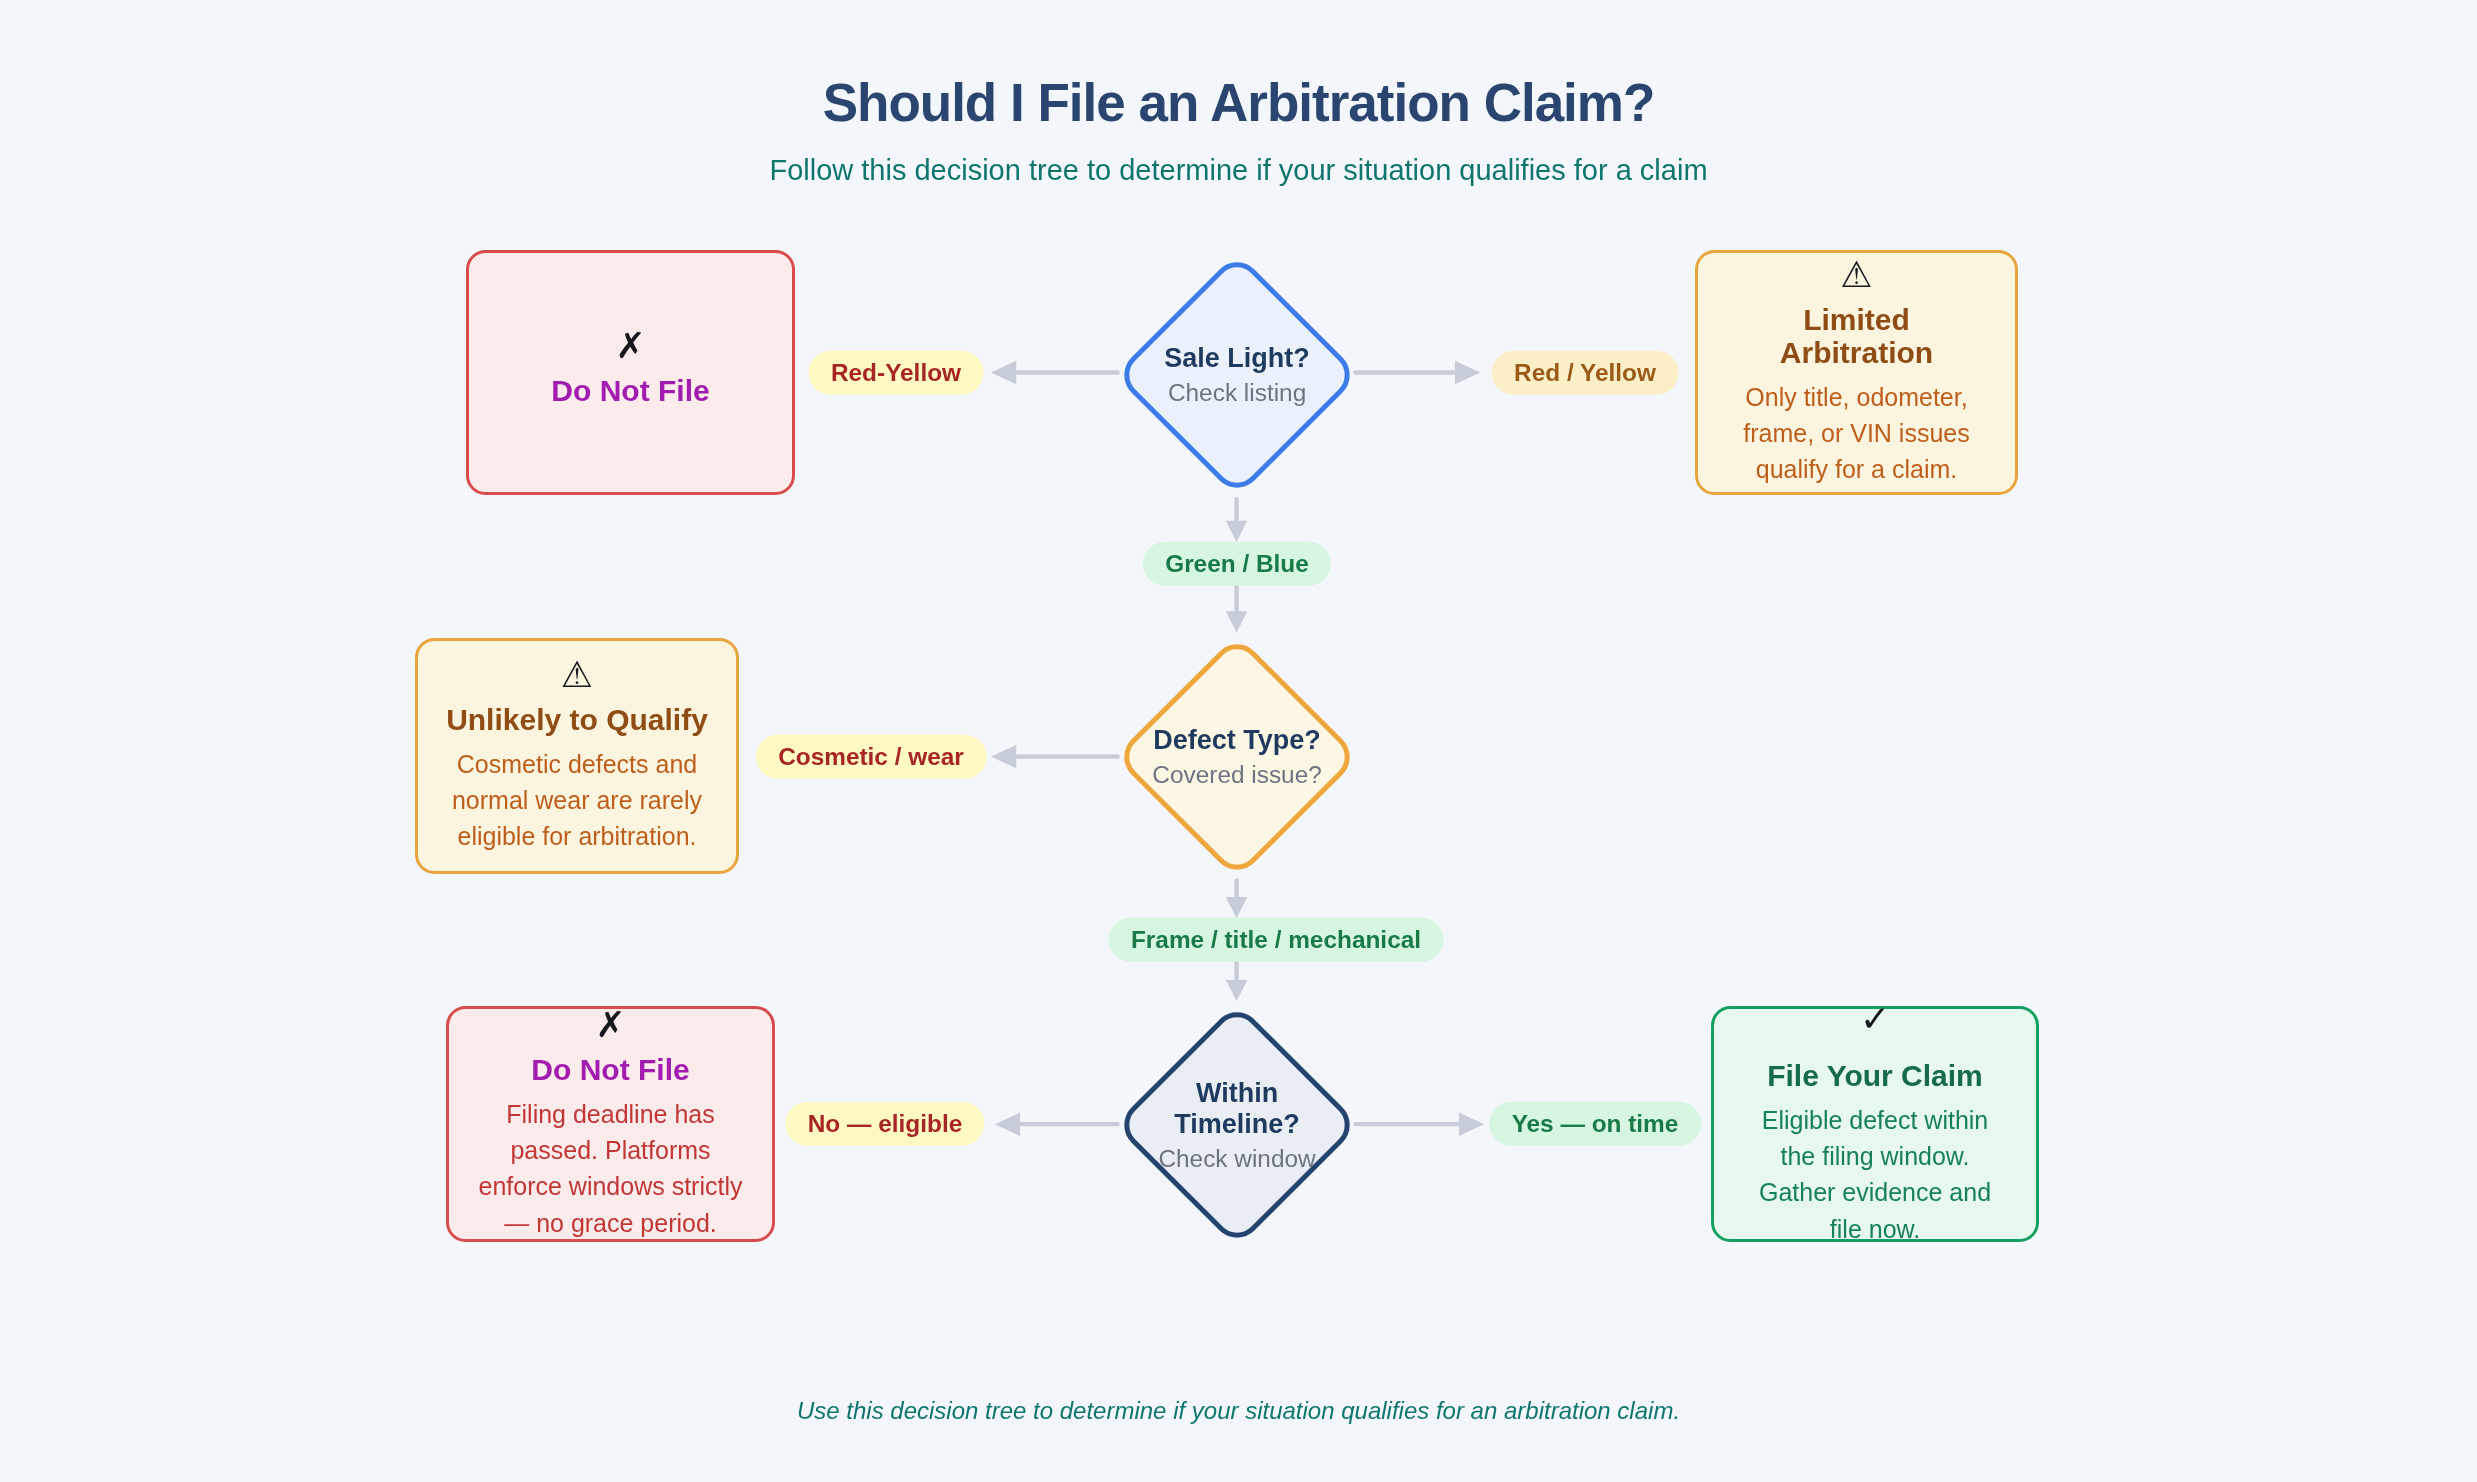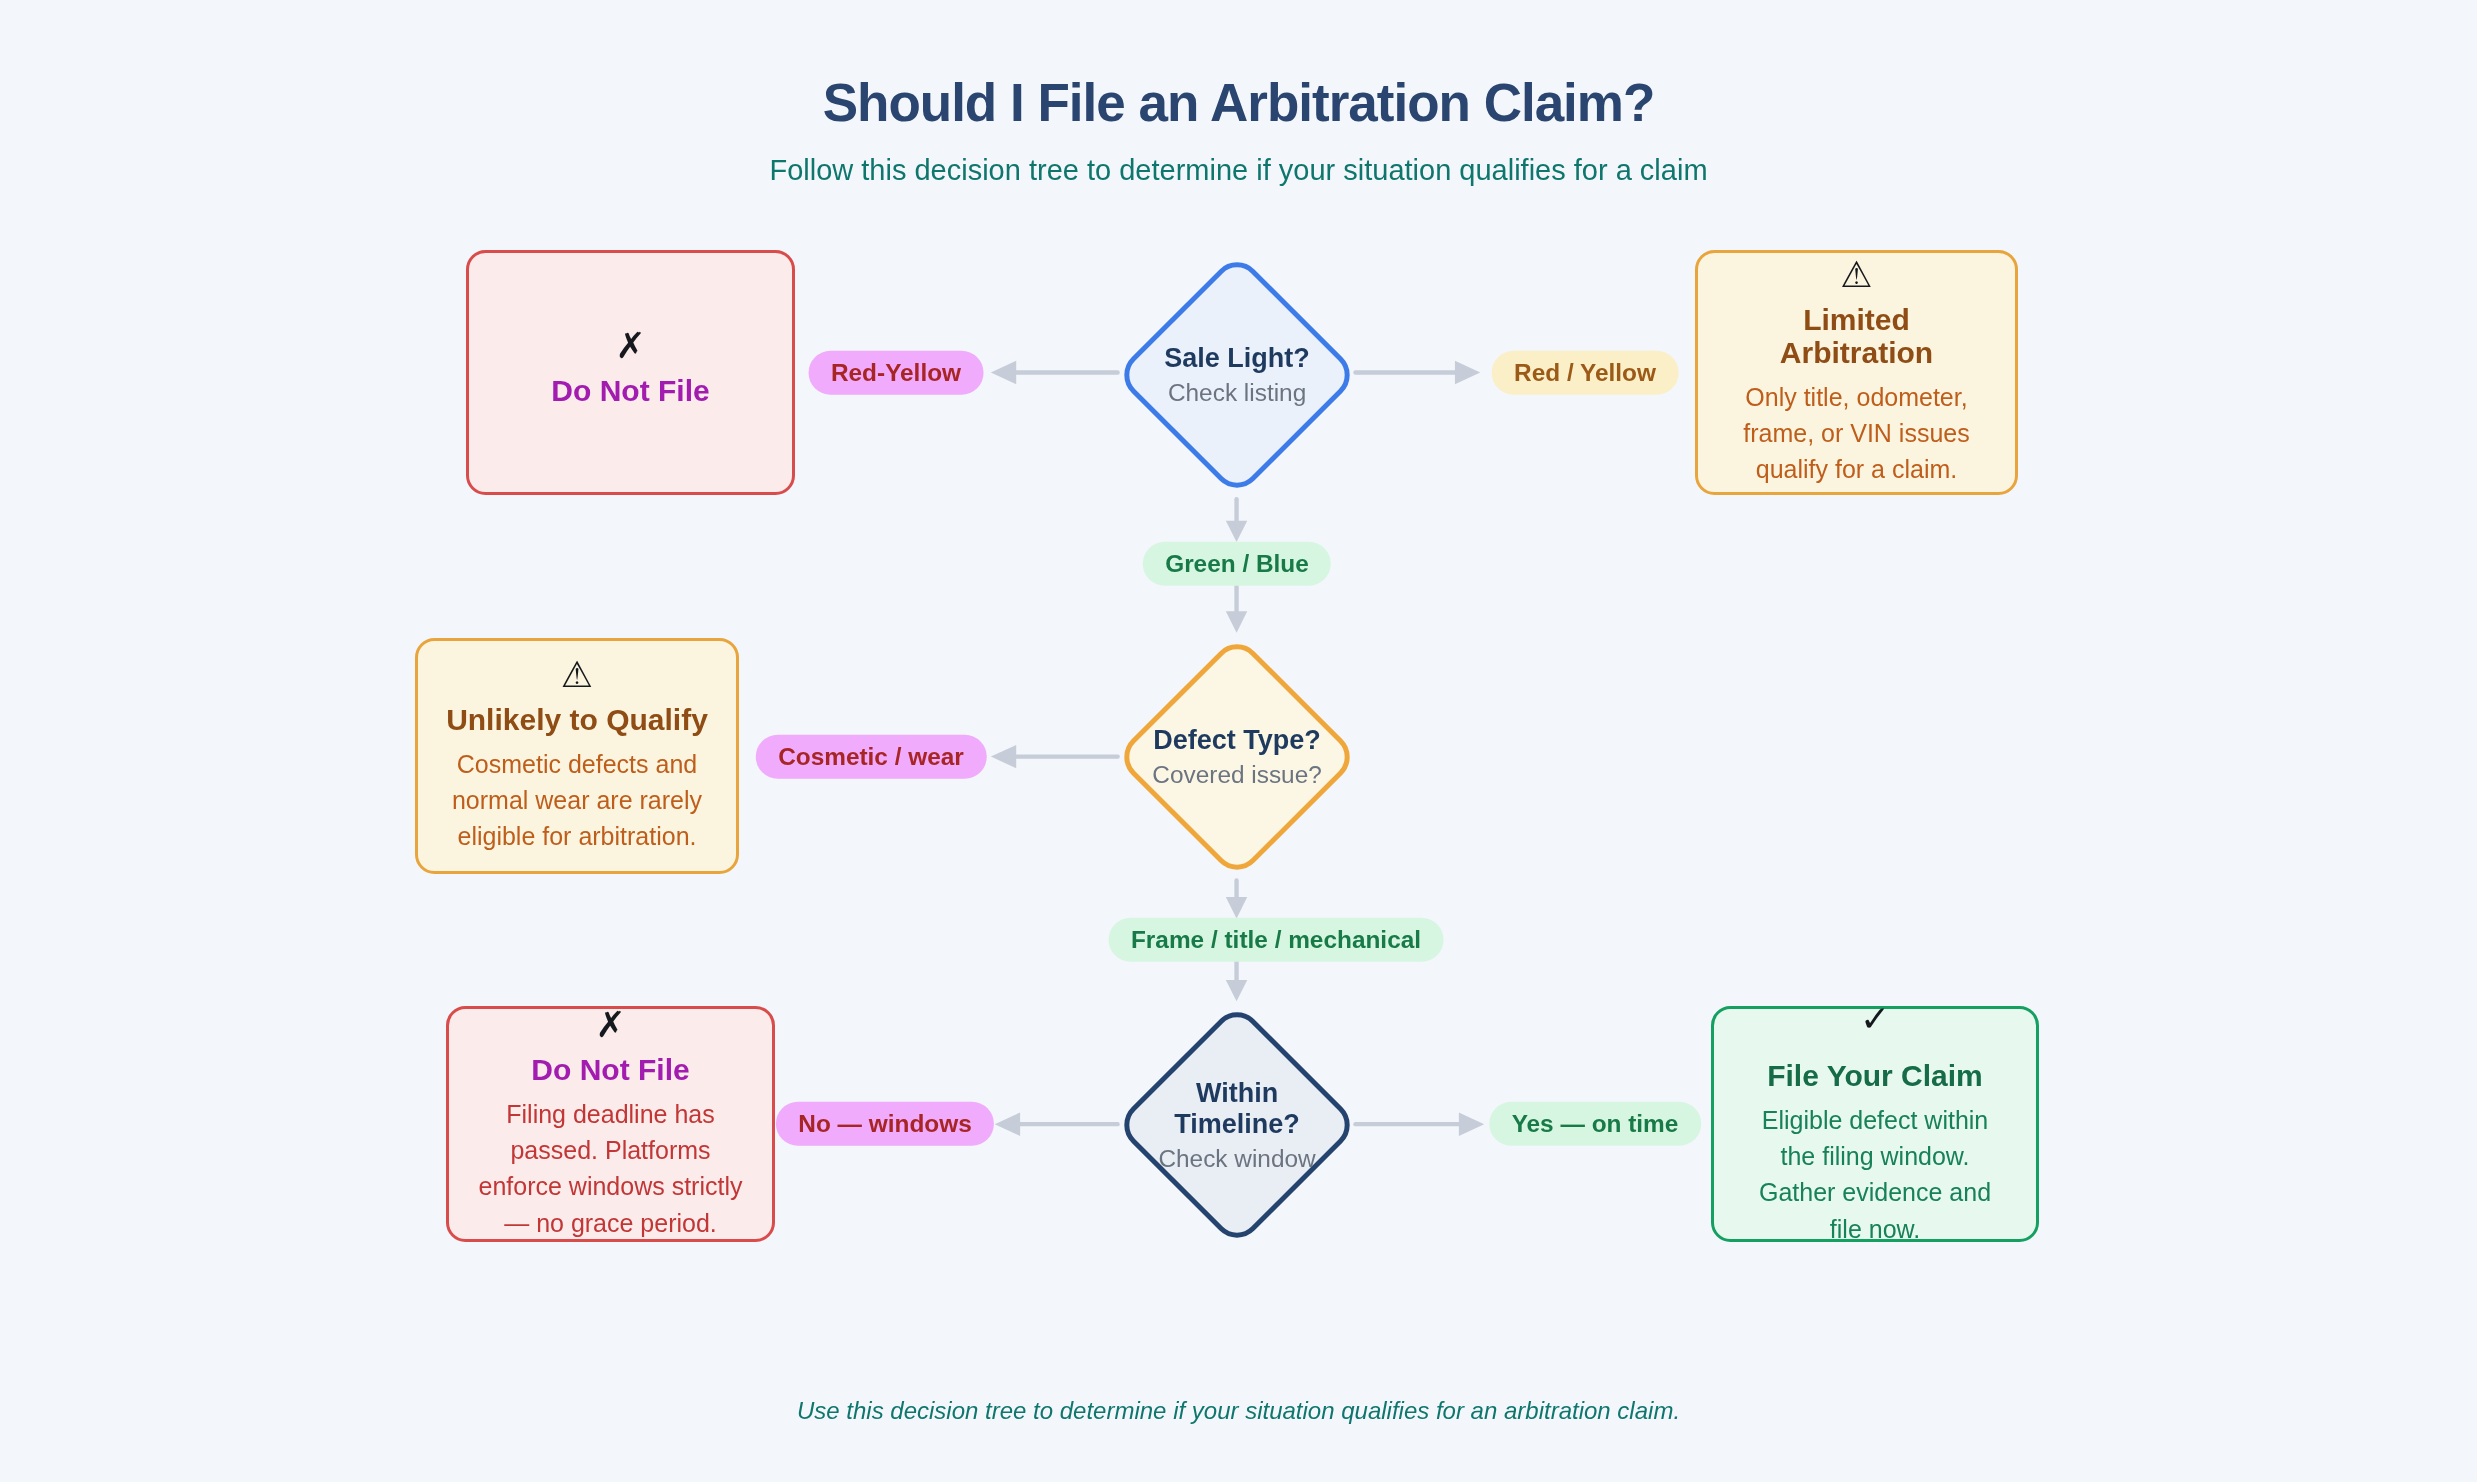--- a/index.html
+++ b/index.html
@@ -68,21 +68,21 @@
   .o-title{font-size:30px;font-weight:bold;margin-bottom:9.8px;line-height:1.1;}
   .o-body{font-size:25px;line-height:1.45;}
 
   
   .pill{
     position:absolute;transform:translate(-50%,-50%);
     border-radius:974px;padding:8.8px 22.4px;
     font-size:24.4px;font-weight:bold;white-space:nowrap;
     line-height:1.1;
   }
-  .pill-red{background:#f0abfc;color:#a82525;}
+  .pill-red{background:#fef9c3;color:#a82525;}
   .pill-yellow{background:#faefc6;color:#9c5a18;}
   .pill-green{background:#d7f6e1;color:#177a47;}
 </style>
 </head>
 <body>
 
 <div class="canvas">
 
   <h1 class="page-title">Should I File an Arbitration Claim?</h1>
   <p class="page-subtitle">Follow this decision tree to determine if your situation qualifies for a claim</p>
@@ -164,19 +164,19 @@
     <div class="o-icon">✓</div>
     <div class="o-title">File Your Claim</div>
     <div class="o-body">Eligible defect within the filing window. Gather evidence and file now.</div>
   </div>
 
   <div class="pill pill-red" style="left:896px;top:373px;">Red-Yellow</div>
   <div class="pill pill-yellow" style="left:1585px;top:373px;">Red / Yellow</div>
   <div class="pill pill-green" style="left:1237px;top:564px;">Green / Blue</div>
   <div class="pill pill-red" style="left:871px;top:757px;">Cosmetic / wear</div>
   <div class="pill pill-green" style="left:1276px;top:940px;">Frame / title / mechanical</div>
-  <div class="pill pill-red" style="left:885px;top:1124px;">No — windows</div>
+  <div class="pill pill-red" style="left:885px;top:1124px;">No — eligible</div>
   <div class="pill pill-green" style="left:1595px;top:1124px;">Yes — on time</div>
 
   <p class="page-footer">Use this decision tree to determine if your situation qualifies for an arbitration claim.</p>
 
 </div>
 
 
 </body></html>

